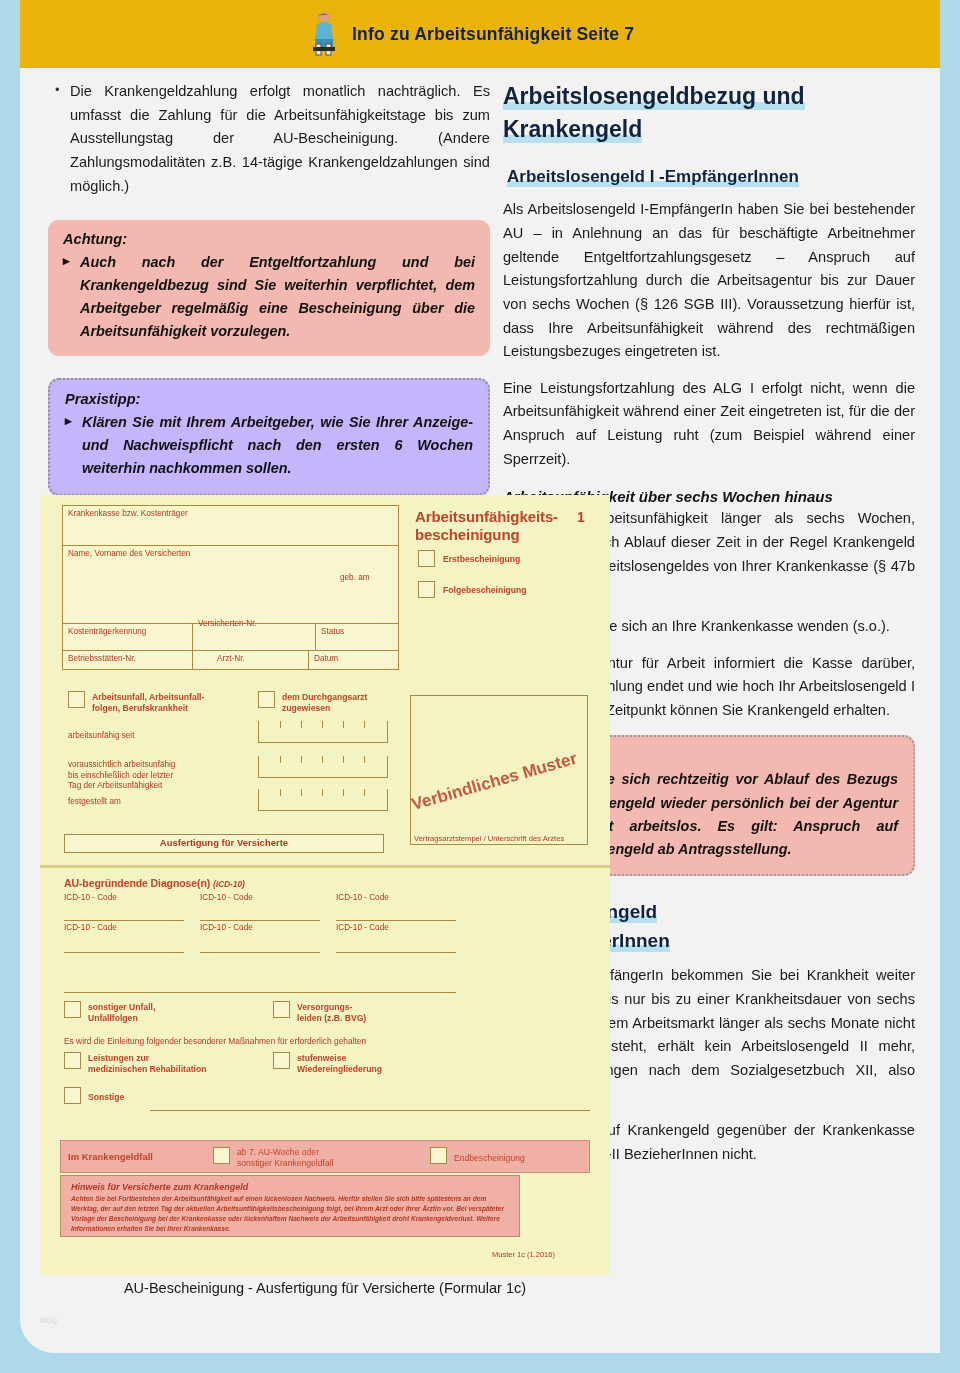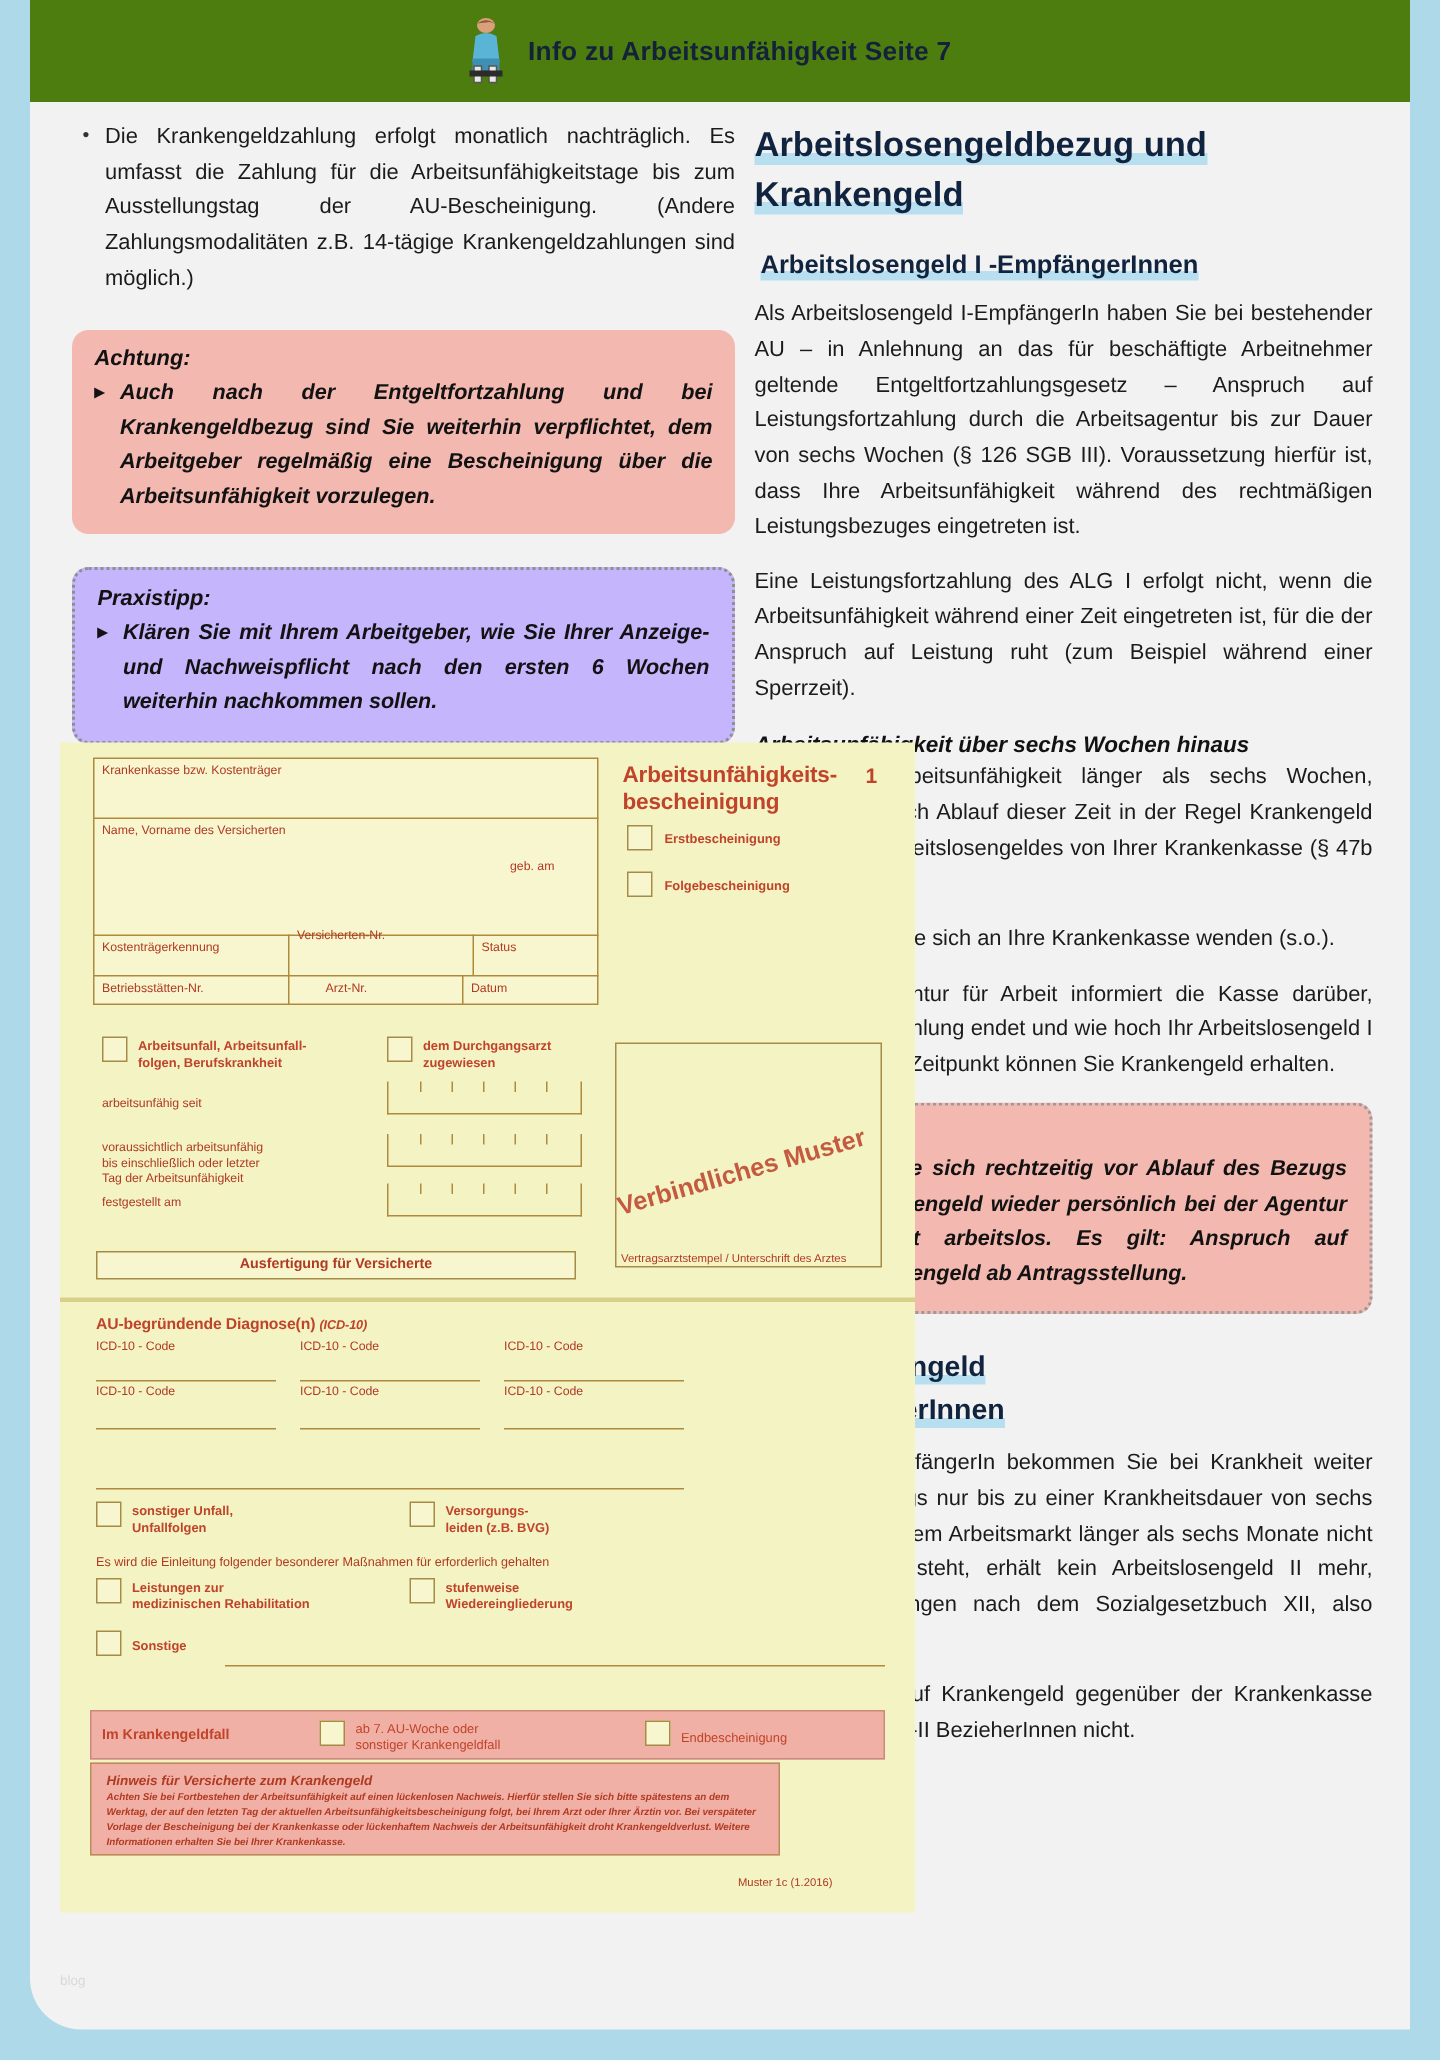--- a/index.html
+++ b/index.html
@@ -12,21 +12,21 @@
   }
   .page {
     position:absolute; left:20px; top:0; width:920px; height:1353px;
     background:#f2f2f2;
     border-bottom-left-radius:34px;
     overflow:hidden;
   }
   
   .header {
     position:absolute; left:0; top:0; width:100%; height:68px;
-    background:#4d7c0f;
+    background:#eab308;
     display:flex; align-items:center; justify-content:flex-start;
     padding-left:290px;
   }
   .header-icon { width:30px; height:46px; position:relative; margin-right:12px; flex:none; }
   .header-title {
     font-size:17.5px; font-weight:bold; color:#13213a;
     letter-spacing:.2px;
   }
   
   .col-left  { position:absolute; left:28px;  top:80px; width:442px; }
@@ -311,15 +311,16 @@
 
       <div class="pinkbox" style="left:20px; top:680px; width:460px; height:62px; padding:6px 10px;">
         <div class="hint-title">Hinweis für Versicherte zum Krankengeld</div>
         <div class="hint-body">Achten Sie bei Fortbestehen der Arbeitsunfähigkeit auf einen lückenlosen Nachweis. Hierfür stellen Sie sich bitte spätestens an dem Werktag, der auf den letzten Tag der aktuellen Arbeitsunfähigkeitsbescheinigung folgt, bei Ihrem Arzt oder Ihrer Ärztin vor. Bei verspäteter Vorlage der Bescheinigung bei der Krankenkasse oder lückenhaftem Nachweis der Arbeitsunfähigkeit droht Krankengeldverlust. Weitere Informationen erhalten Sie bei Ihrer Krankenkasse.</div>
       </div>
 
       <div class="muster-no" style="left:452px; top:755px;">Muster 1c (1.2016)</div>
     </div>
   </div>
 
+  <div class="form-caption">AU-Bescheinigung - Ausfertigung für Versicherte (Formular 1c)</div>
   <div class="blog-mark">blog</div>
 
 </div>
 
 </body></html>

